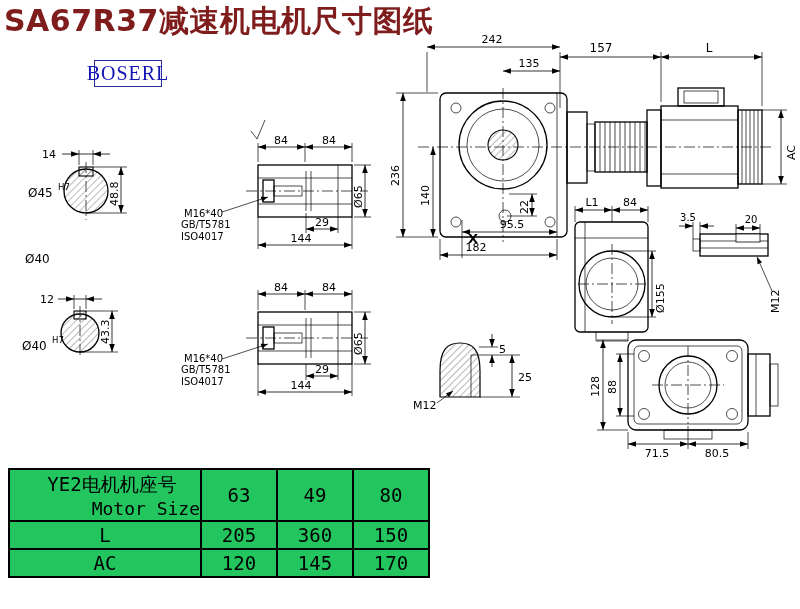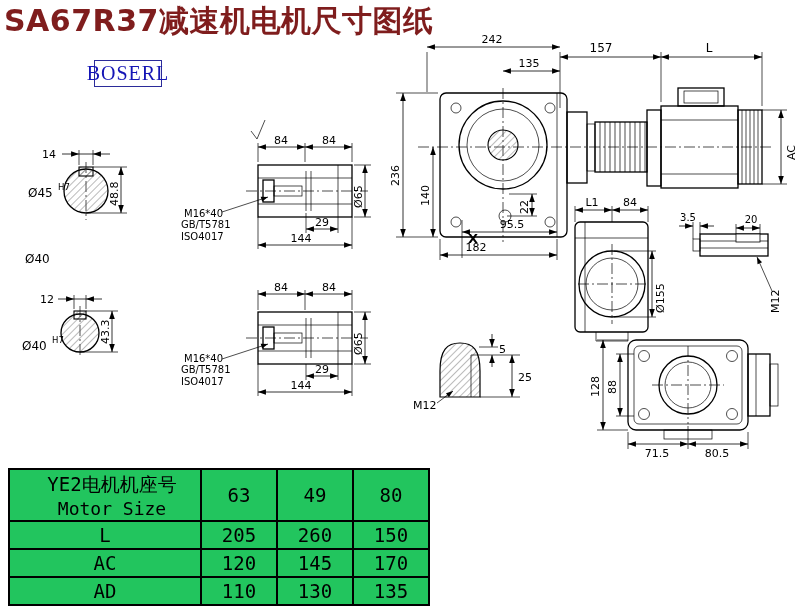--- a/index.html
+++ b/index.html
@@ -16,21 +16,21 @@
   .geo  { stroke:#000; stroke-width:1.3; fill:none; }
   .thin { stroke:#000; stroke-width:0.7; fill:none; }
   .dims { stroke:#000; stroke-width:0.8; fill:none; }
   .cl   { stroke:#000; stroke-width:0.7; stroke-dasharray:11 3 2 3; fill:none; }
   table.spec { position:absolute; left:8px; top:468px; border-collapse:collapse; table-layout:fixed; background:#22c55e; }
   table.spec td, table.spec th { border:2px solid #000; text-align:center; vertical-align:middle;
           font-family:"DejaVu Sans Mono","Liberation Mono",monospace; font-size:19px; color:#000; font-weight:normal; }
   tr.hrow { height:52px; }
   tr.drow { height:28px; }
   .hcell { text-align:left; padding-left:14px; font-family:"DejaVu Sans",sans-serif; font-size:17px; }
-  .hcell .en { font-family:"DejaVu Sans Mono","Liberation Mono",monospace; font-size:18px; }
+  .hcell .en { font-family:"DejaVu Sans Mono","Liberation Mono",monospace; font-size:18px;text-align:right; }
 </style>
 </head>
 <body>
 
 <div class="title">SA67R37减速机电机尺寸图纸</div>
 <div class="logo">BOSERL</div>
 
 <svg class="draw" width="800" height="609" viewBox="0 0 800 609">
   <defs>
     <marker id="arr" viewBox="0 0 10 8" markerWidth="11" markerHeight="9" refX="9.5" refY="4" orient="auto-start-reverse">
@@ -327,29 +327,23 @@
       <div>YE2电机机座号</div>
       <div class="en">Motor Size</div>
     </th>
     <td>63</td>
     <td>49</td>
     <td>80</td>
   </tr>
   <tr class="drow">
     <td>L</td>
     <td>205</td>
-    <td>260</td>
+    <td>360</td>
     <td>150</td>
   </tr>
   <tr class="drow">
     <td>AC</td>
     <td>120</td>
     <td>145</td>
     <td>170</td>
   </tr>
-  <tr class="drow">
-    <td>AD</td>
-    <td>110</td>
-    <td>130</td>
-    <td>135</td>
-  </tr>
 </tbody>
   </table>
 
 </body></html>

